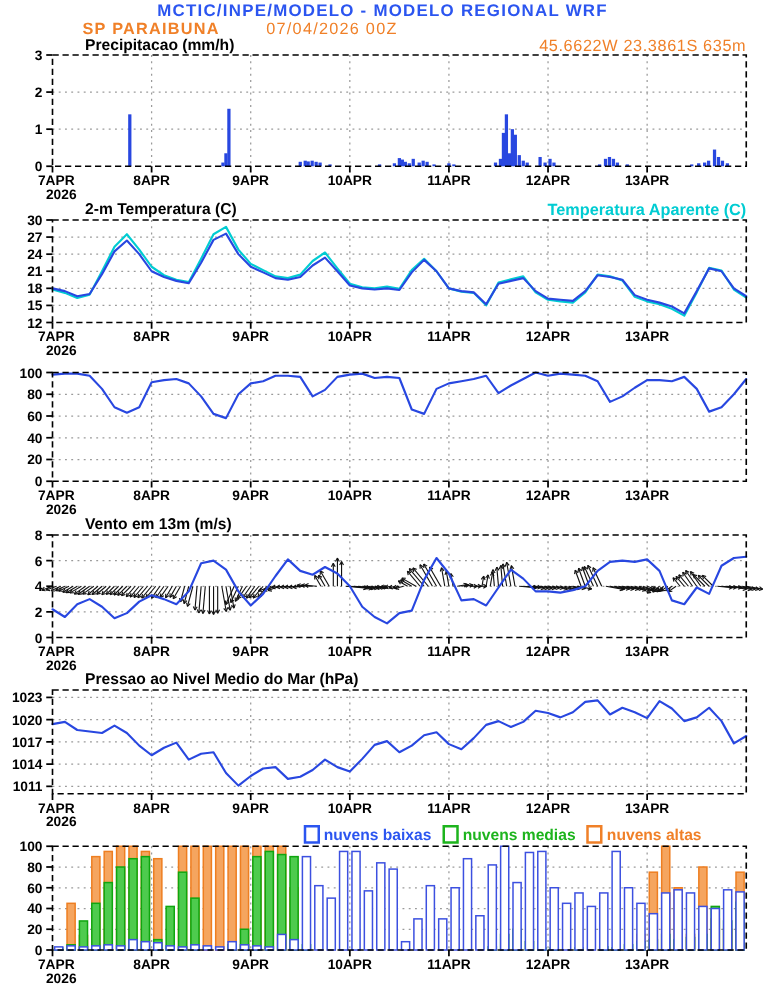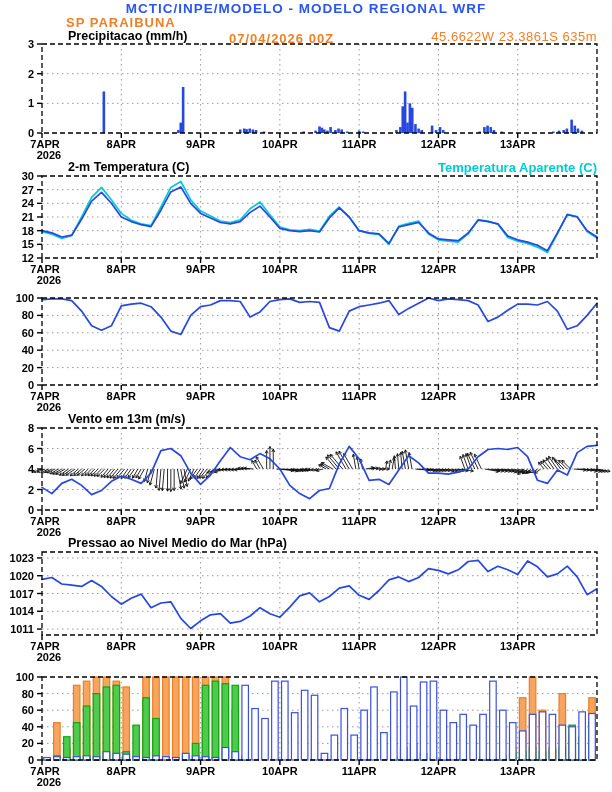--- a/index.html
+++ b/index.html
@@ -2,21 +2,21 @@
 <html><head>
 <meta charset="utf-8">
 <style>
   html,body{margin:0;padding:0;background:#fff;}
   #page{position:relative;width:612px;height:792px;background:#fff;overflow:hidden;
         font-family:"Liberation Sans",sans-serif;}
   #plot{position:absolute;left:0;top:0;}
   .hline1{position:absolute;left:0;right:0;top:1px;text-align:center;font-weight:bold;
           font-size:13.5px;letter-spacing:1px;}
   .station{position:absolute;left:36px;top:15px;font-weight:bold;font-size:13px;letter-spacing:1px;margin-left:30px;}
-  .dtime{position:absolute;left:213px;top:31px;font-weight:bold;font-size:13px;letter-spacing:1px;margin-left:16px;}
+  .dtime{position:absolute;left:213px;top:15px;font-weight:normal;font-size:13px;letter-spacing:1px;}
   .coords{position:absolute;right:15px;top:29px;font-weight:normal;font-size:13px;letter-spacing:.5px;}
   .ptitle{position:absolute;left:68px;font-weight:bold;font-size:12.5px;color:#000;white-space:nowrap;}
   .ptitle-r{position:absolute;right:15px;font-weight:bold;font-size:13px;white-space:nowrap;}
   .legend{position:absolute;left:243px;display:flex;gap:9px;align-items:center;white-space:nowrap;}
   .litem{display:flex;align-items:center;gap:3px;font-weight:bold;font-size:12.5px;}
   .sw{width:9px;height:11px;border:2px solid;background:#fff;display:inline-block;}
 </style>
 </head>
 <body>
 
@@ -934,13 +934,27 @@
   <div class="station" style="color: rgb(240, 128, 40);">SP PARAIBUNA</div>
   <div class="dtime" style="color: rgb(240, 128, 40);">07/04/2026 00Z</div>
   <div class="coords" style="color: rgb(240, 128, 40);">45.6622W 23.3861S 635m</div>
 
   <div class="ptitle" style="top:29px">Precipitacao (mm/h)</div>
   <div class="ptitle" style="top:160px">2-m Temperatura (C)</div>
   <div class="ptitle-r" style="top: 160px; color: rgb(0, 204, 210);" id="tapar">Temperatura Aparente (C)</div>
   <div class="ptitle" style="top:412px">Vento em 13m (m/s)</div>
   <div class="ptitle" style="top:536px">Pressao ao Nivel Medio do Mar (hPa)</div>
 
+  <div class="legend" style="top:660px">
+    <span class="litem">
+      <span class="sw" id="sw0" style="border-color: rgb(43, 85, 240);"></span>
+      <span id="ll0" style="color: rgb(43, 85, 240);">nuvens baixas</span>
+    </span>
+    <span class="litem">
+      <span class="sw" id="sw1" style="border-color: rgb(29, 180, 29);"></span>
+      <span id="ll1" style="color: rgb(29, 180, 29);">nuvens medias</span>
+    </span>
+    <span class="litem">
+      <span class="sw" id="sw2" style="border-color: rgb(240, 128, 40);"></span>
+      <span id="ll2" style="color: rgb(240, 128, 40);">nuvens altas</span>
+    </span>
+  </div>
 </div>
 
 </body></html>

